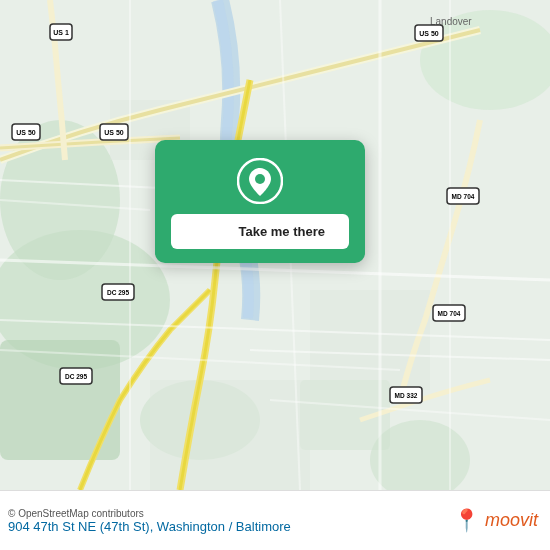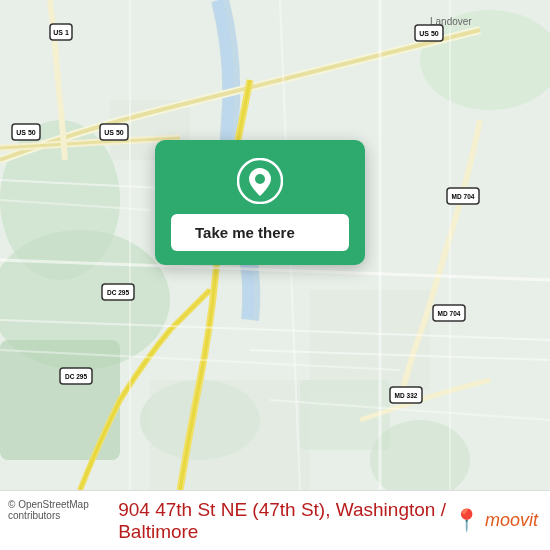--- a/index.html
+++ b/index.html
@@ -48,51 +48,51 @@
       height: 46px;
       margin-bottom: 10px;
     }
 
     #popup-button {
       background: white;
       color: #222;
       border: none;
       border-radius: 6px;
       padding: 10px 24px;
-      font-size: 15px;
+      font-size: 13px;
       font-weight: 600;
       cursor: pointer;
       width: 100%;
-      text-align: left;
+      text-align: right;
     }
 
     #footer {
       width: 550px;
       height: 60px;
       background: white;
       display: flex;
       align-items: center;
       justify-content: space-between;
       padding: 0 12px 0 8px;
       border-top: 1px solid #ddd;
     }
 
     #footer-left {
       display: flex;
-      flex-direction: row;
+      flex-direction: column;
     }
 
     #osm-credit {
       font-size: 10px;
       color: #555;
     }
 
     #address-text {
-      font-size: 19px;
-      color: #b91c1c;
+      font-size: 13px;
+      color: #0369a1;
       font-weight: 500;
     }
 
     #moovit-logo {
       display: flex;
       align-items: center;
       gap: 4px;
     }
 
     #moovit-pin {

